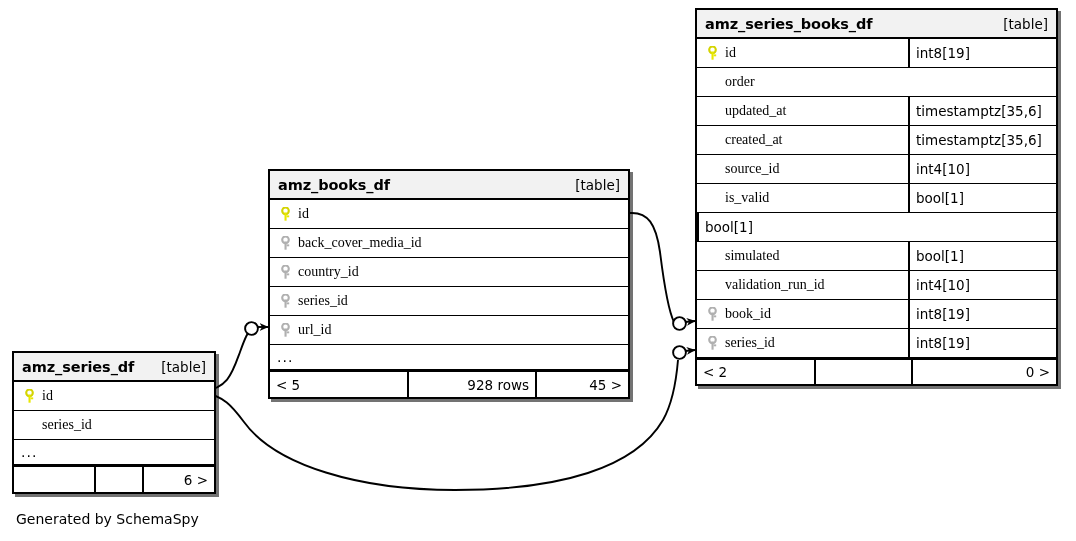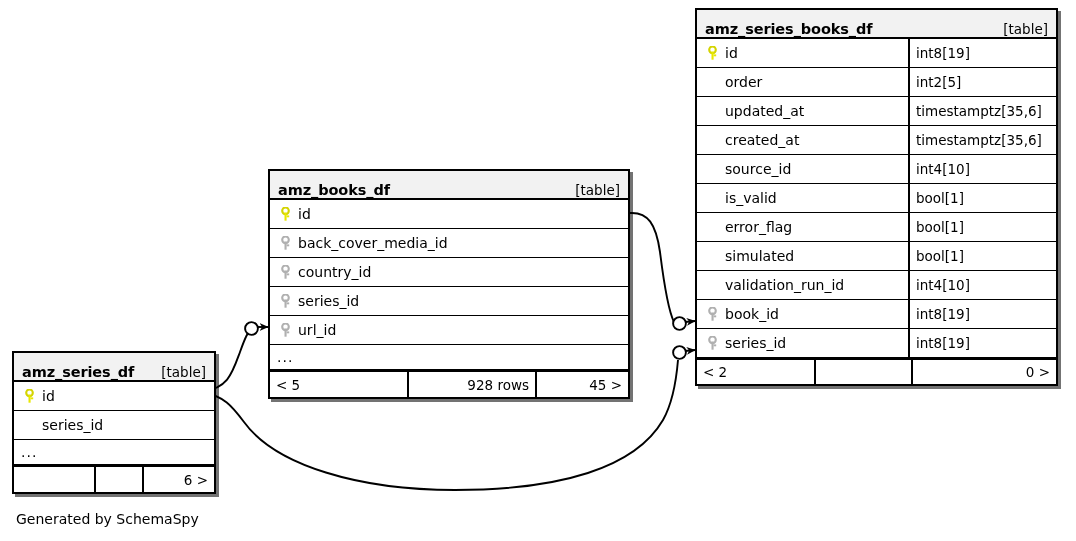--- a/index.html
+++ b/index.html
@@ -36,21 +36,21 @@
     background: #ffffff;
     border: 2px solid #000000;
     box-shadow: 3px 3px 0 rgba(0,0,0,0.55);
     z-index: 5;
   }
   .node-header {
     box-sizing: border-box;
     background: #f2f2f2;
     border-bottom: 2px solid #000000;
     display: flex;
-    align-items: flex-end;
+    align-items: center;
     justify-content: space-between;
     padding: 0 8px;
     height: 29px;
     white-space: nowrap;
   }
   .node-title {
     font-weight: bold;
     font-size: 14.5px;
     letter-spacing: -0.1px;
   }
@@ -67,20 +67,21 @@
   }
   .row:last-child { border-bottom: none; }
   .cell-name {
     box-sizing: border-box;
     display: flex;
     align-items: center;
     flex: 1 1 auto;
     padding-left: 7px;
     white-space: nowrap;
     overflow: hidden;
+    font-family: Liberation Serif, serif;
   }
   .cell-type {
     box-sizing: border-box;
     display: flex;
     align-items: center;
     border-left: 2px solid #000000;
     padding-left: 6px;
     white-space: nowrap;
     font-size: 13.5px;
     text-align: right;
@@ -301,21 +302,20 @@
         <span class="col-label">id</span>
       </div>
       <div class="cell-type" style="width:148px;">int8[19]</div>
     </div>
 
     <div class="row">
       <div class="cell-name">
         <span class="keyslot"></span>
         <span class="col-label">order</span>
       </div>
-      <div class="cell-type" style="width:148px;">int2[5]</div>
     </div>
 
     <div class="row">
       <div class="cell-name">
         <span class="keyslot"></span>
         <span class="col-label">updated_at</span>
       </div>
       <div class="cell-type" style="width:148px;">timestamptz[35,6]</div>
     </div>
 
@@ -337,24 +337,20 @@
 
     <div class="row">
       <div class="cell-name">
         <span class="keyslot"></span>
         <span class="col-label">is_valid</span>
       </div>
       <div class="cell-type" style="width:148px;">bool[1]</div>
     </div>
 
     <div class="row">
-      <div class="cell-name">
-        <span class="keyslot"></span>
-        <span class="col-label">error_flag</span>
-      </div>
       <div class="cell-type" style="width:148px;">bool[1]</div>
     </div>
 
     <div class="row">
       <div class="cell-name">
         <span class="keyslot"></span>
         <span class="col-label">simulated</span>
       </div>
       <div class="cell-type" style="width:148px;">bool[1]</div>
     </div>

